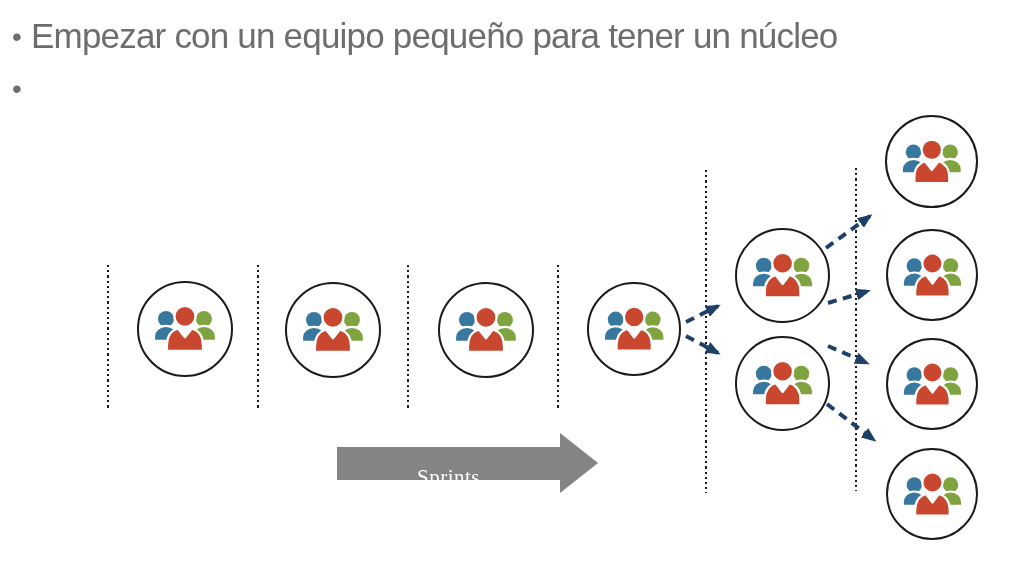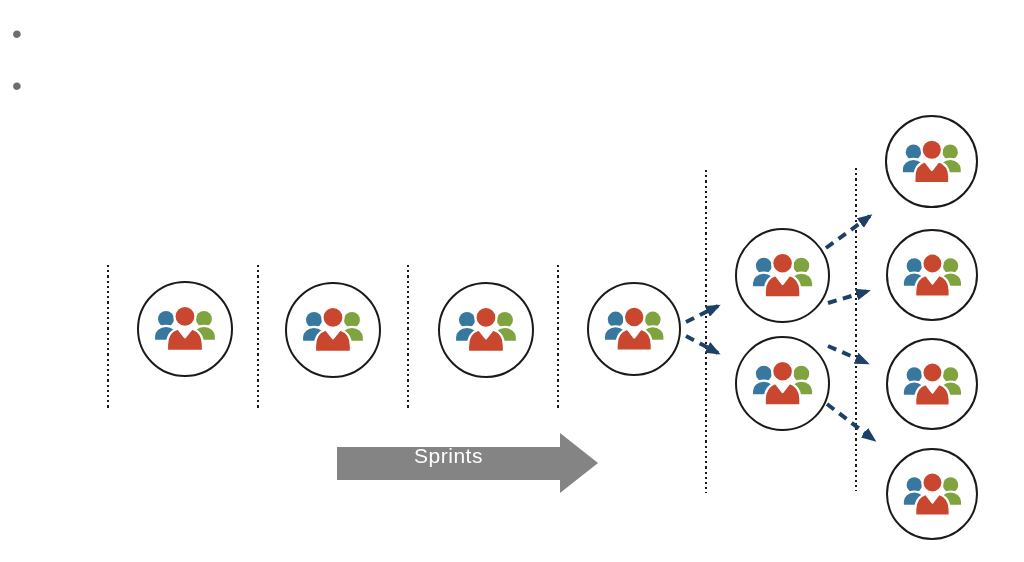--- a/index.html
+++ b/index.html
@@ -46,20 +46,21 @@
   }
 </style>
 </head>
 <body>
 
 <div class="slide">
 
   <ul class="bullets">
     <li class="bullet-row">
       <span class="bullet-marker">•</span>
+      <span>Empezar con un equipo pequeño para tener un núcleo</span>
     </li>
     <li class="bullet-row">
       <span class="bullet-marker">•</span>
     </li>
   </ul>
 
   <div class="diagram">
     <div id="lines-holder">
         <div class="dotted-line" style="left: 107px; top: 265px; height: 145px;"></div>
         <div class="dotted-line" style="left: 257px; top: 265px; height: 145px;"></div>
@@ -183,17 +184,17 @@
           <line x1="826" y1="248" x2="870" y2="216" class="split-arrow" marker-end="url(#navy-head)"></line>
           <line x1="828" y1="303" x2="868" y2="291" class="split-arrow" marker-end="url(#navy-head)"></line>
           <line x1="828" y1="346" x2="867" y2="363" class="split-arrow" marker-end="url(#navy-head)"></line>
           <line x1="827" y1="404" x2="874" y2="440" class="split-arrow" marker-end="url(#navy-head)"></line>
         </g>
     </svg>
 
     <div class="sprints-arrow" id="sprints-arrow" style="left: 337px; top: 433px; width: 261px; height: 61px;">
       <div class="sprints-body" id="sprints-body" style="top: 14px; width: 223px; height: 33px;"></div>
       <div class="sprints-head" id="sprints-head" style="left: 223px; top: 0px; border-top: 30.5px solid transparent; border-bottom: 30.5px solid transparent; border-left: 38px solid rgb(132, 132, 132);"></div>
-      <div class="sprints-label" id="sprints-label" style="top: 6px; width: 223px; line-height: 33px;">Sprints</div>
+      <div class="sprints-label" id="sprints-label" style="top: 28px; width: 223px; line-height: 33px; font-family: Liberation Serif, serif;">Sprints</div>
     </div>
   </div>
 
 </div>
 
 </body></html>

